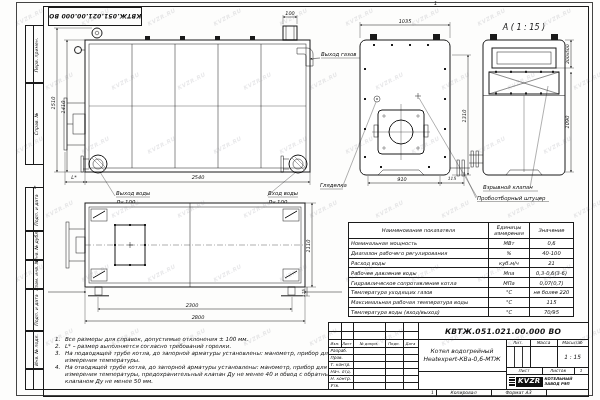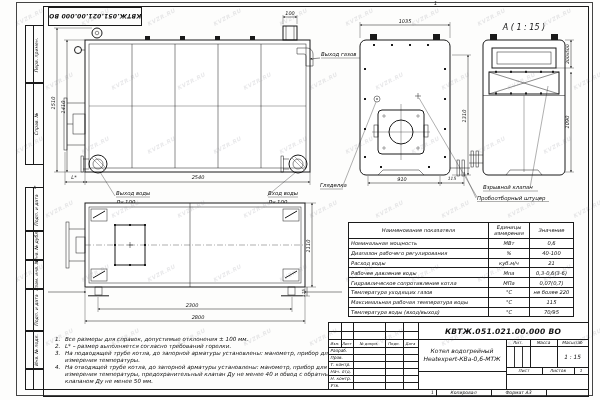--- a/index.html
+++ b/index.html
@@ -485,20 +485,28 @@
     <div class="cell" style="left:56px;top:16px;width:18px;height:8px;font-size:3.8px">Подп.</div>
     <div class="cell" style="left:74px;top:16px;width:15px;height:8px;font-size:3.8px">Дата</div>
 
     <div class="cell staff" style="left:0;top:24px;width:24px;height:7px">Разраб.</div>
     <div class="cell staff" style="left:0;top:31px;width:24px;height:7px">Пров.</div>
     <div class="cell staff" style="left:0;top:38px;width:24px;height:7px">Т. контр.</div>
     <div class="cell staff" style="left:0;top:45px;width:24px;height:7px">Нач. отд.</div>
     <div class="cell staff" style="left:0;top:52px;width:24px;height:7px">Н. контр.</div>
     <div class="cell staff" style="left:0;top:59px;width:24px;height:7px">Утв.</div>
 
+    <div class="cell" style="left:177px;top:51px;width:82px;height:15px;justify-content:flex-start;padding-left:3px">
+      <span class="logo-stripes"></span>
+      <span class="logo-badge">KVZR</span>
+      <span class="company">
+        <span style="display:block">КОТЕЛЬНЫЙ</span>
+        <span style="display:block">ЗАВОД РЭП</span>
+      </span>
+    </div>
   </div>
 
   <div class="abs bottom-strip">
     <div class="strip-div" style="left:392px"></div>
     <div class="strip-div" style="left:447px"></div>
     <div class="strip-div" style="left:502px"></div>
     <div class="cell" style="left:370px;width:20px;justify-content:flex-end">1</div>
     <div class="cell" style="left:392px;width:55px">Копировал</div>
     <div class="cell" style="left:447px;width:55px">Формат А3</div>
   </div>

